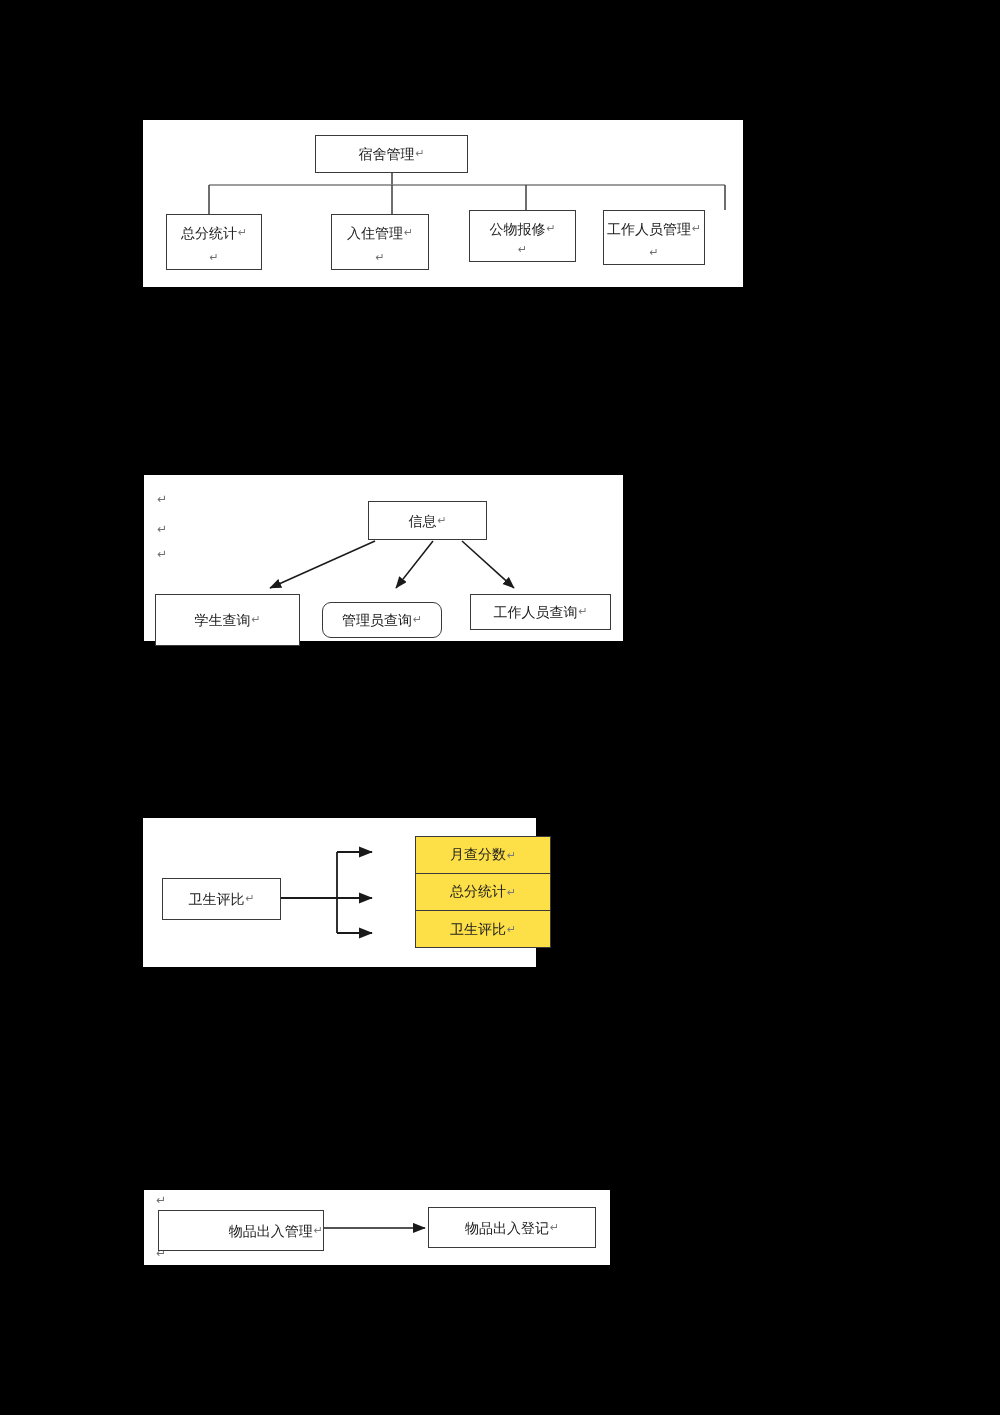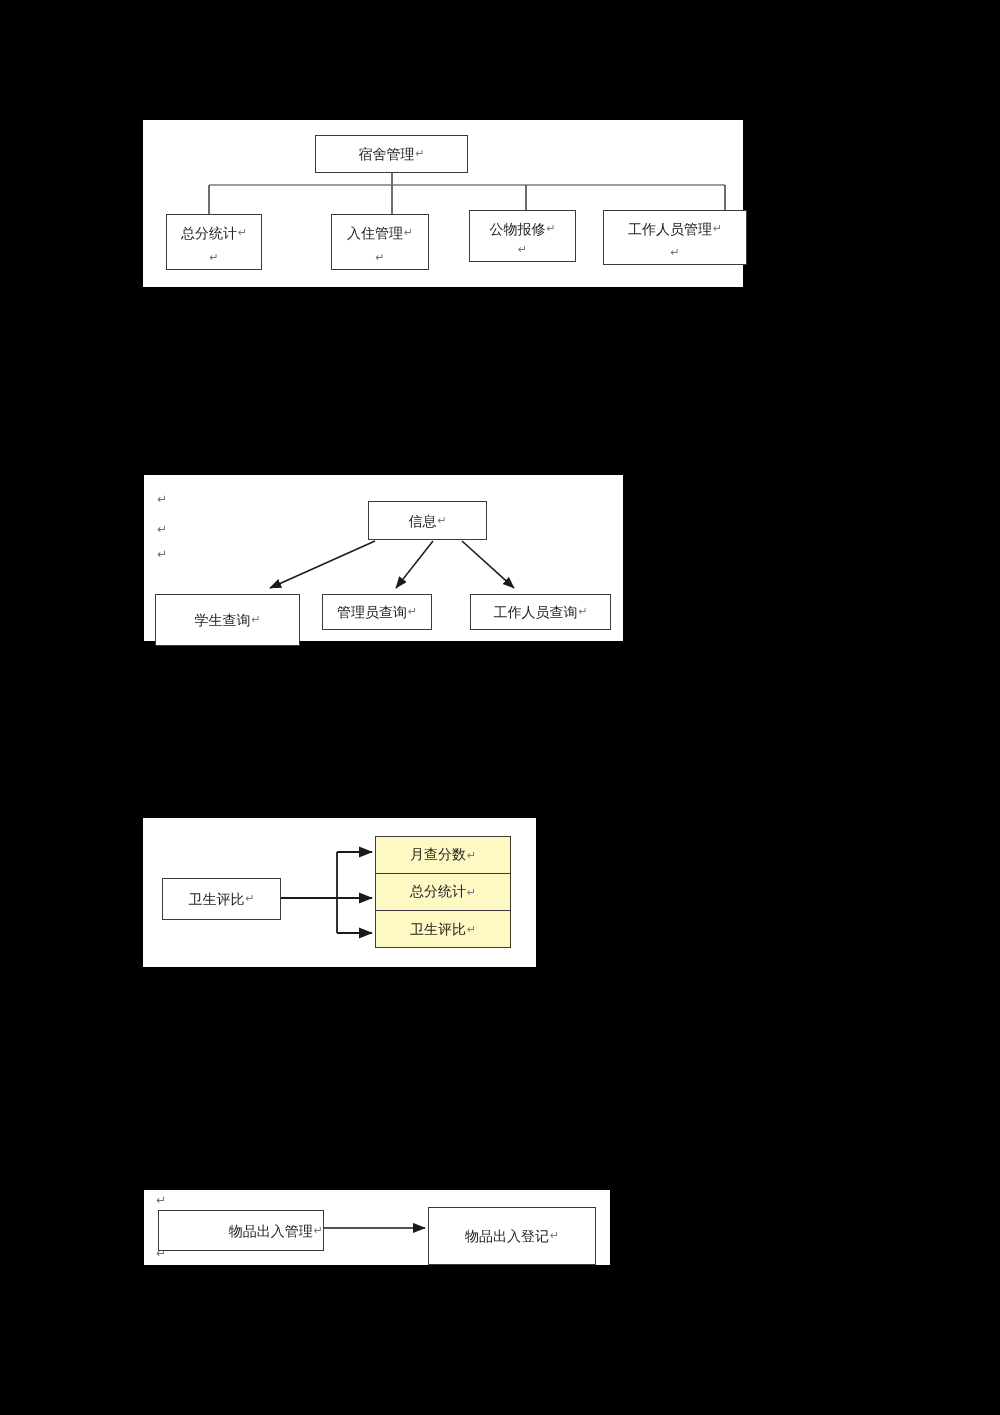--- a/index.html
+++ b/index.html
@@ -77,21 +77,22 @@
     left: 0; top: 0;
     pointer-events: none;
     overflow: visible;
   }
 
   
   .stack {
     position: absolute;
     box-sizing: border-box;
     border: 1.5px solid #3a3a3a;
-    background: #fef9c3;
+    background: #fde047;
+    margin-left: 40px;
   }
   .stack-row {
     box-sizing: border-box;
     height: 37px;
     display: flex;
     align-items: center;
     justify-content: center;
     font-size: 14px;
     color: #1a1a1a;
     border-bottom: 1.5px solid #3a3a3a;
@@ -128,21 +129,21 @@
   <div class="node toplabel" style="left:188px; top:94px; width:98px; height:56px;">
     <span class="txt"><span>入住管理</span><span class="ret">↵</span></span>
     <span class="pilcrow-inner">↵</span>
   </div>
 
   <div class="node toplabel" style="left:326px; top:90px; width:107px; height:52px;">
     <span class="txt"><span>公物报修</span><span class="ret">↵</span></span>
     <span class="pilcrow-inner">↵</span>
   </div>
 
-  <div class="node toplabel" style="left:460px; top:90px; width:144px; height:55px;">
+  <div class="node toplabel" style="left:460px; top:90px; width:102px; height:55px;">
     <span class="txt"><span>工作人员管理</span><span class="ret">↵</span></span>
     <span class="pilcrow-inner">↵</span>
   </div>
 </div>
 
 <div class="panel" id="panel-2">
 
   <span class="pilcrow" style="left:13px; top:18px;">↵</span>
   <span class="pilcrow" style="left:13px; top:48px;">↵</span>
   <span class="pilcrow" style="left:13px; top:73px;">↵</span>
@@ -162,21 +163,21 @@
   </svg>
 
   <div class="node center-v" style="left:224px; top:26px; width:119px; height:39px;">
     <span class="txt"><span>信息</span><span class="ret">↵</span></span>
   </div>
 
   <div class="node center-v" style="left:11px; top:119px; width:145px; height:52px;">
     <span class="txt"><span>学生查询</span><span class="ret">↵</span></span>
   </div>
 
-  <div class="node center-v" style="left:178px; top:119px; width:110px; height:36px;">
+  <div class="node center-v" style="left:178px; top:127px; width:120px; height:36px;border-radius:9px;">
     <span class="txt"><span>管理员查询</span><span class="ret">↵</span></span>
   </div>
 
   <div class="node center-v" style="left:326px; top:119px; width:141px; height:36px;">
     <span class="txt"><span>工作人员查询</span><span class="ret">↵</span></span>
   </div>
 </div>
 
 <div class="panel" id="panel-3">
 
@@ -229,16 +230,16 @@
         <path d="M0,0 L8,3.2 L0,6.4 z" fill="#1a1a1a"></path>
       </marker>
     </defs>
     <line x1="180" y1="38" x2="281" y2="38" stroke="#1a1a1a" stroke-width="1.6" marker-end="url(#ah4)"></line>
   </svg>
 
   <div class="node center-v" style="left:14px; top:20px; width:166px; height:41px;justify-content:flex-end;">
     <span class="txt"><span>物品出入管理</span><span class="ret">↵</span></span>
   </div>
 
-  <div class="node center-v" style="left:284px; top:17px; width:168px; height:58px;">
+  <div class="node center-v" style="left:284px; top:17px; width:168px; height:41px;">
     <span class="txt"><span>物品出入登记</span><span class="ret">↵</span></span>
   </div>
 </div>
 
 </body></html>

